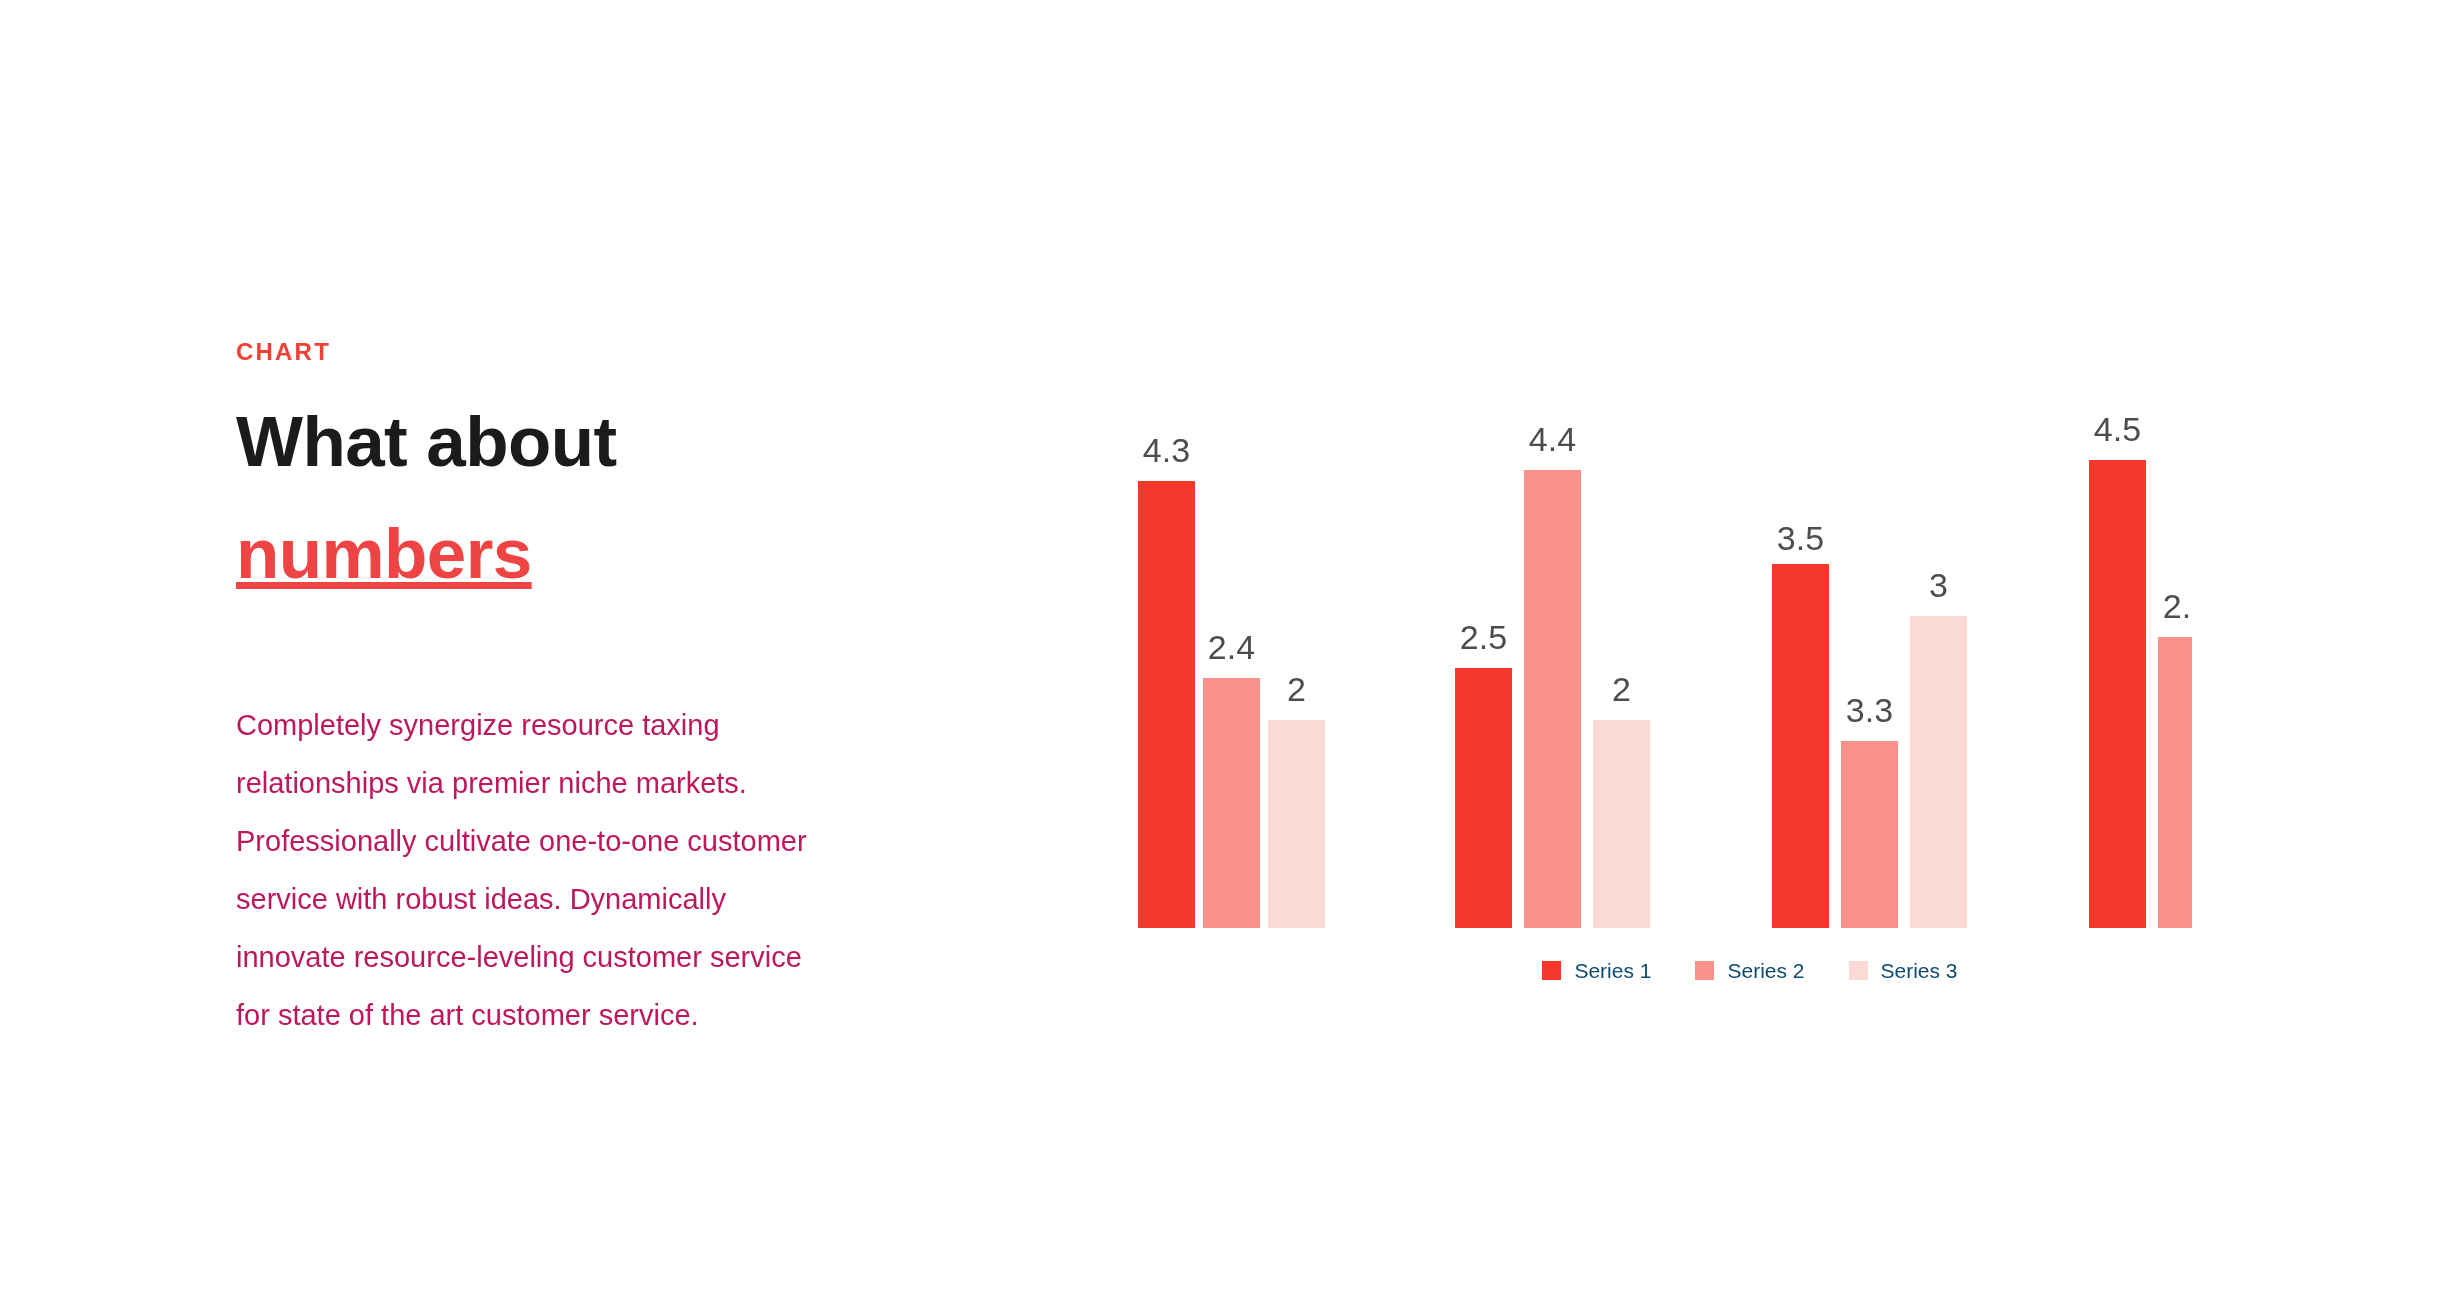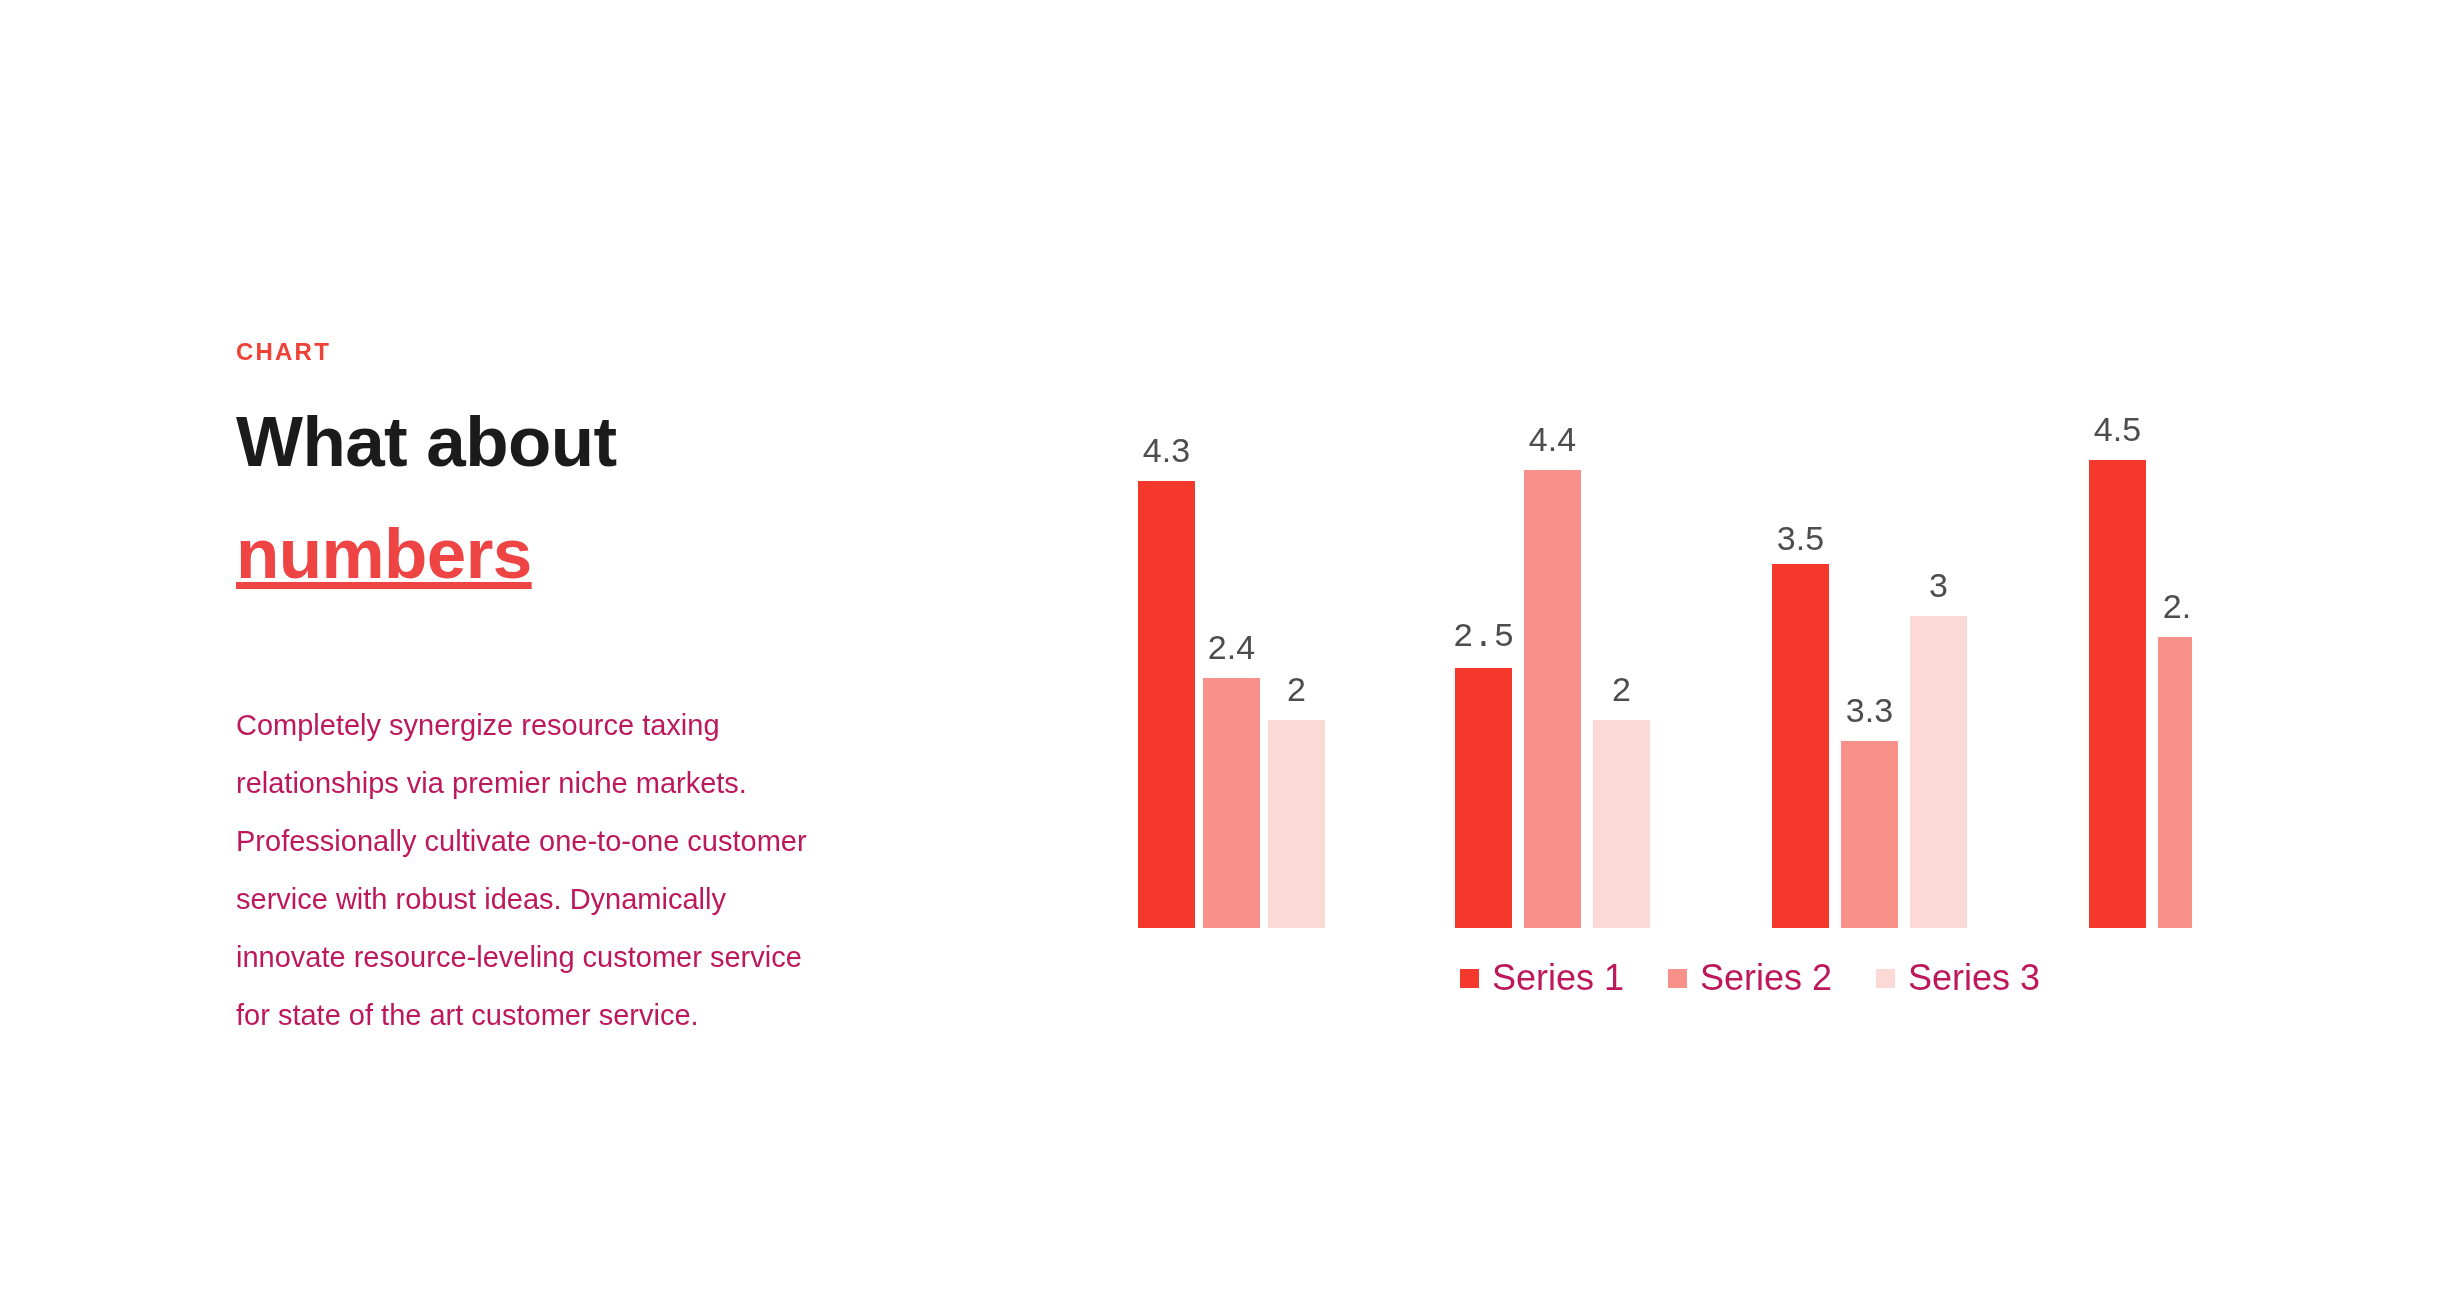--- a/index.html
+++ b/index.html
@@ -117,22 +117,22 @@
     display: flex;
     align-items: center;
     gap: 13px;
   }
   .legend-swatch {
     width: 19px;
     height: 19px;
     display: inline-block;
   }
   .legend-label {
-    font-size: 36px;
-    color: #be185d;
+    font-size: 21px;
+    color: #0c4a6e;
     line-height: 1;
   }
 </style>
 </head>
 <body>
 
 <div id="slide">
 
   <div class="left-col">
     <div class="eyebrow">CHART</div>
@@ -156,21 +156,21 @@
             <span class="bar-label" style="bottom: 264px;">2.4</span>
             <div class="bar" style="height: 250px; background: rgb(247, 145, 137);"></div>
           </div>
           <div class="bar-wrap">
             <span class="bar-label" style="bottom: 222px;">2</span>
             <div class="bar" style="height: 208px; background: rgb(251, 217, 213);"></div>
           </div>
         </div>
         <div class="bar-group" style="left: 355px;">
           <div class="bar-wrap">
-            <span class="bar-label" style="bottom: 274px; font-family: Liberation Mono, monospace;">2.5</span>
+            <span class="bar-label" style="bottom: 274px;">2.5</span>
             <div class="bar" style="height: 260px; background: rgb(244, 57, 44);"></div>
           </div>
           <div class="bar-wrap">
             <span class="bar-label" style="bottom: 472px;">4.4</span>
             <div class="bar" style="height: 458px; background: rgb(247, 145, 137);"></div>
           </div>
           <div class="bar-wrap">
             <span class="bar-label" style="bottom: 222px;">2</span>
             <div class="bar" style="height: 208px; background: rgb(251, 217, 213);"></div>
           </div>

